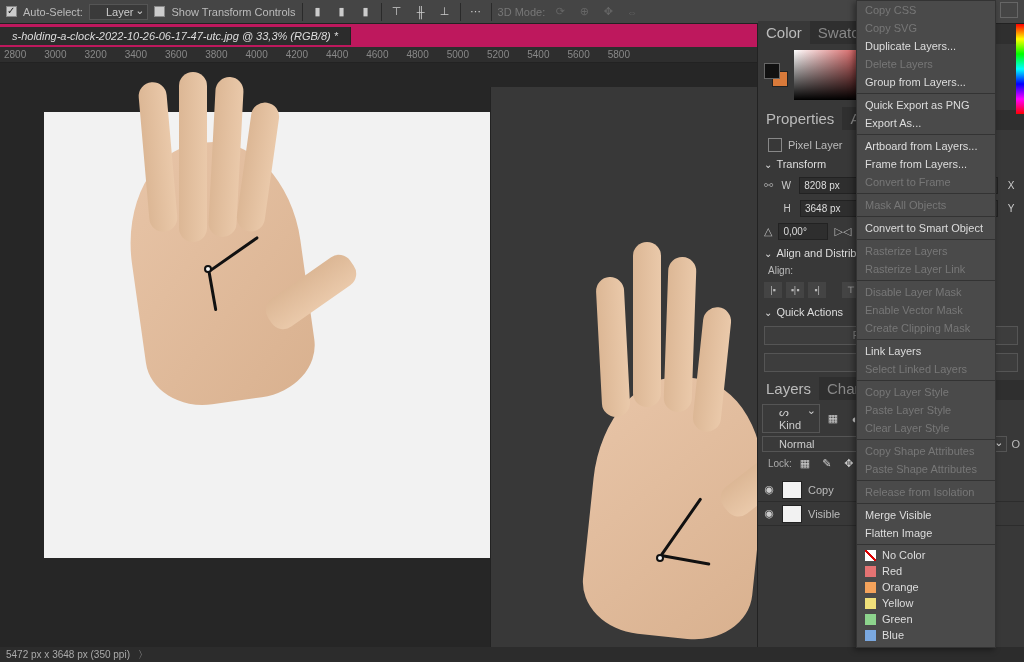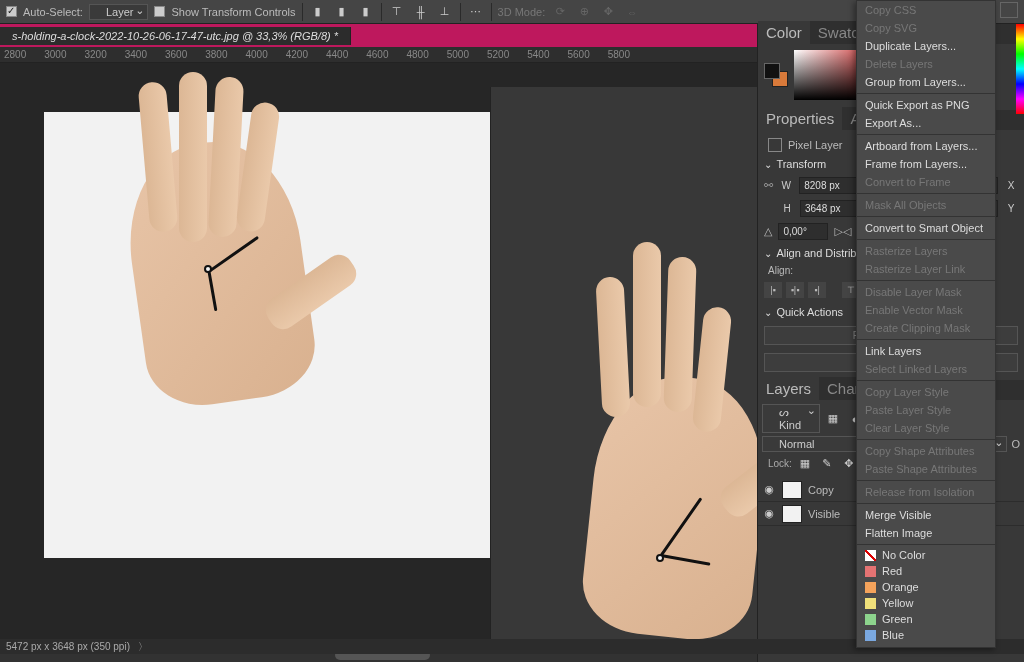--- a/index.html
+++ b/index.html
@@ -16,21 +16,21 @@
 .ruler-h { height: 16px; background: #2e2e2e; display: flex; color: #888; font-size: 10px; align-items: center; padding-left: 4px; gap: 18px; border-bottom: 1px solid #222; overflow: hidden; }
 .canvas-area { position: absolute; left: 0; top: 63px; right: 267px; bottom: 15px; background: #262626; display: flex; align-items: center; justify-content: center; }
 .canvas { width: 670px; height: 446px; background: #f2f2f2; display: flex; margin-top:-40px; }
 .hand { flex: 1; position: relative; }
 .palm { position: absolute; width: 170px; height: 260px; background: linear-gradient(135deg,#e8c5a8,#d9b18f); border-radius: 80px 80px 60px 60px / 110px 110px 50px 50px; }
 .hand.left .palm { top: 30px; left: 90px; transform: rotate(-8deg); }
 .hand.right .palm { bottom: 10px; left: 100px; transform: rotate(6deg); }
 .finger { position: absolute; width: 28px; background: linear-gradient(90deg,#dcb795,#eac9aa); border-radius: 14px; }
 .clk-hand { position: absolute; background: #111; height: 3px; transform-origin: left center; border-radius: 2px; }
 .clk-dot { position: absolute; width: 8px; height: 8px; border: 2px solid #111; border-radius: 50%; background: #f2f2f2; }
-.statusbar { position: absolute; bottom: 8px; left: 0; right: 0; height: 15px; background: #2c2c2c; display: flex; align-items: center; padding: 0 6px; font-size: 10px; color: #aaa; }
+.statusbar { position: absolute; bottom: 0; left: 0; right: 0; height: 15px; background: #2c2c2c; display: flex; align-items: center; padding: 0 6px; font-size: 10px; color: #aaa; }
 .scroll-thumb { position: absolute; bottom: 2px; left: 335px; width: 95px; height: 10px; background: #555; border-radius: 5px; }
 .right { position: absolute; right: 0; top: 24px; bottom: 0; width: 267px; background: #383838; display: flex; flex-direction: column; border-left: 1px solid #222; }
 .panel-tabs { display: flex; height: 20px; background: #2f2f2f; align-items: flex-end; }
 .ptab { padding: 3px 8px; font-size: 15px; color: #bbb; background: #383838; }
 .ptab.inactive { background: #2f2f2f; color: #888; }
 .panel { background: #383838; padding: 6px; }
 .swatch-row { display: flex; align-items: center; gap: 6px; }
 .fgbg { position: relative; width: 24px; height: 24px; }
 .fgbg .bg { position: absolute; bottom: 0; right: 0; width: 16px; height: 16px; background: #d97a3a; border: 1px solid #222; }
 .fgbg .fg { position: absolute; top: 0; left: 0; width: 16px; height: 16px; background: #111; border: 1px solid #666; }

